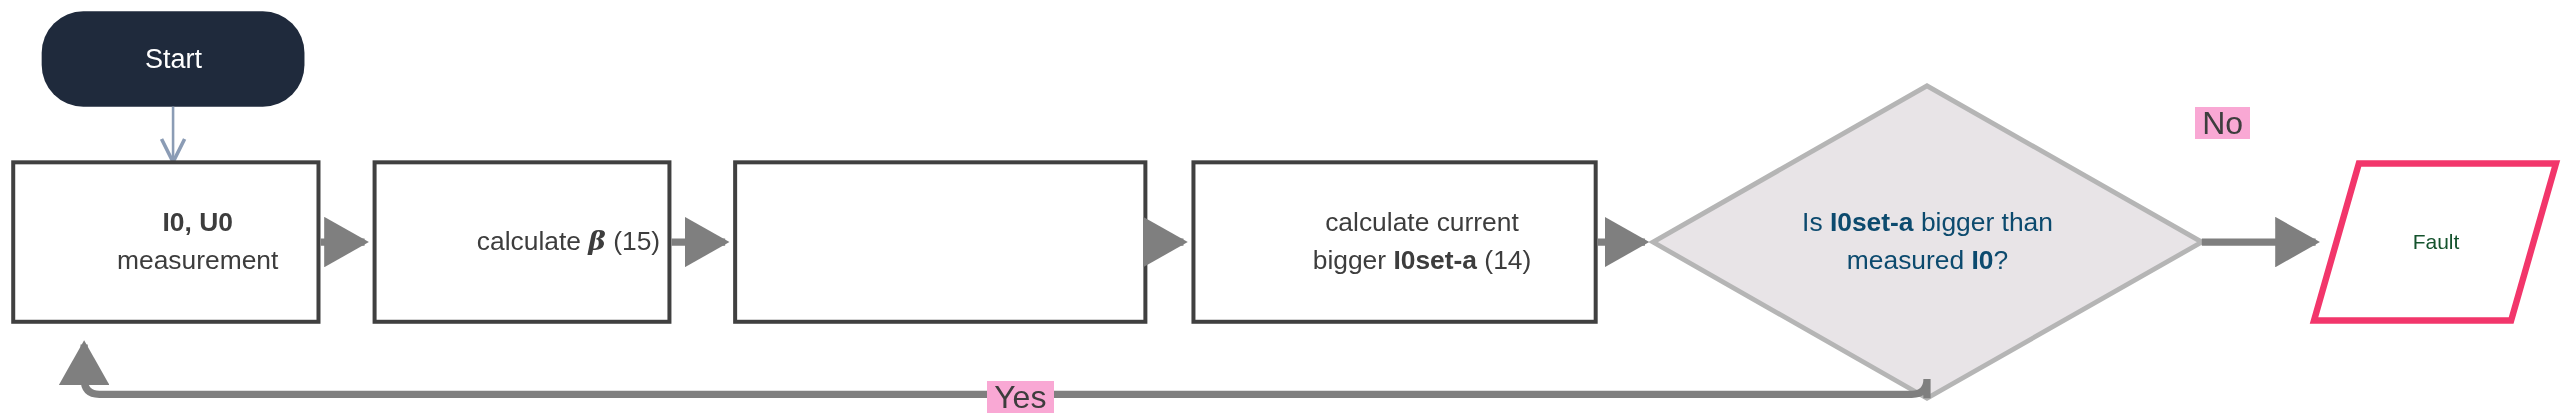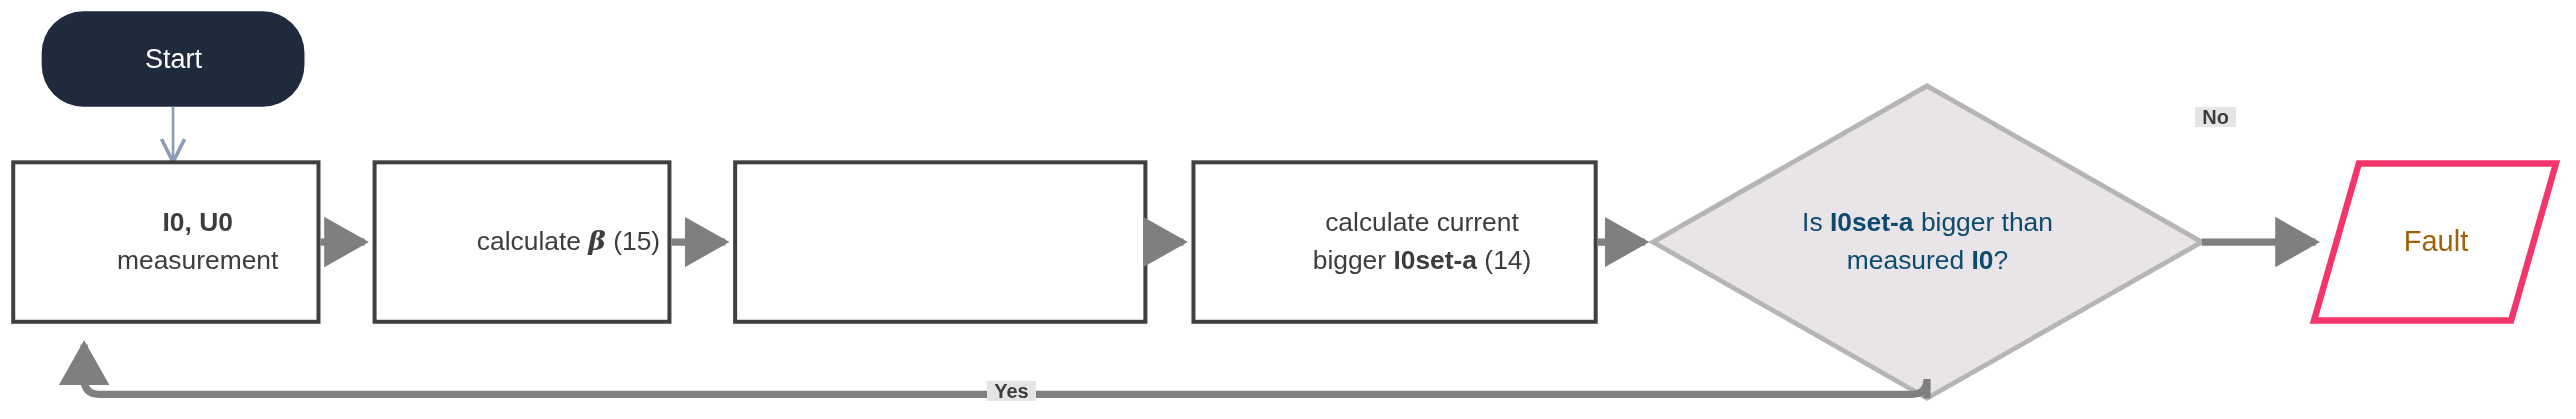--- a/index.html
+++ b/index.html
@@ -63,32 +63,32 @@
   #decision-label {
     left: 1727px; top: 160px; width: 401px; height: 163px;
     color: #0c4a6e;
     font-size: 26.4px;
     font-weight: 400;
   }
 
   
   #fault-node-label {
     left: 2328px; top: 160px; width: 216px; height: 163px;
-    color: #a16207;
-    font-size: 29px;
+    color: #14532d;
+    font-size: 21px;
     font-weight: 400;
   }
 
   
   .edge-label {
     position: absolute;
     color: #3d3d3d;
-    font-size: 20px;
-    font-weight: 700;
-    background: #e5e5e5;
+    font-size: 32px;
+    font-weight: 400;
+    background: #f9a8d4;
     padding: 0 7.2px;
     white-space: nowrap;
     line-height: 1;
   }
   #edge-label-no  { left: 2195px; top: 107px; }
   #edge-label-yes { left: 987px; top: 381px; }
 
   b.sym     { font-weight: 700; }
   i.symi    { font-weight: 700; font-style: italic; font-family: "DejaVu Serif", serif; }
   i.symi2   { font-weight: 700; font-style: italic; }

